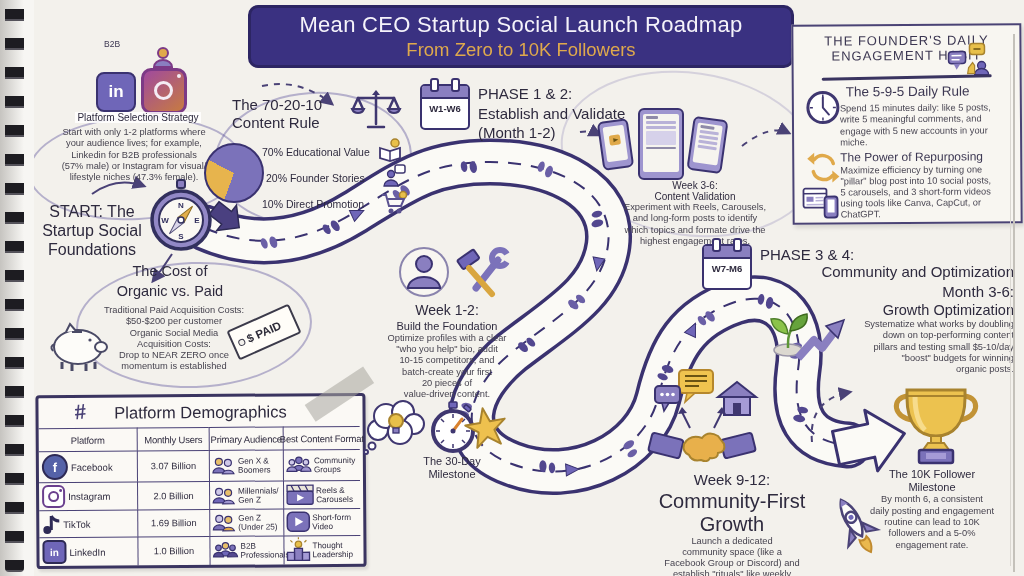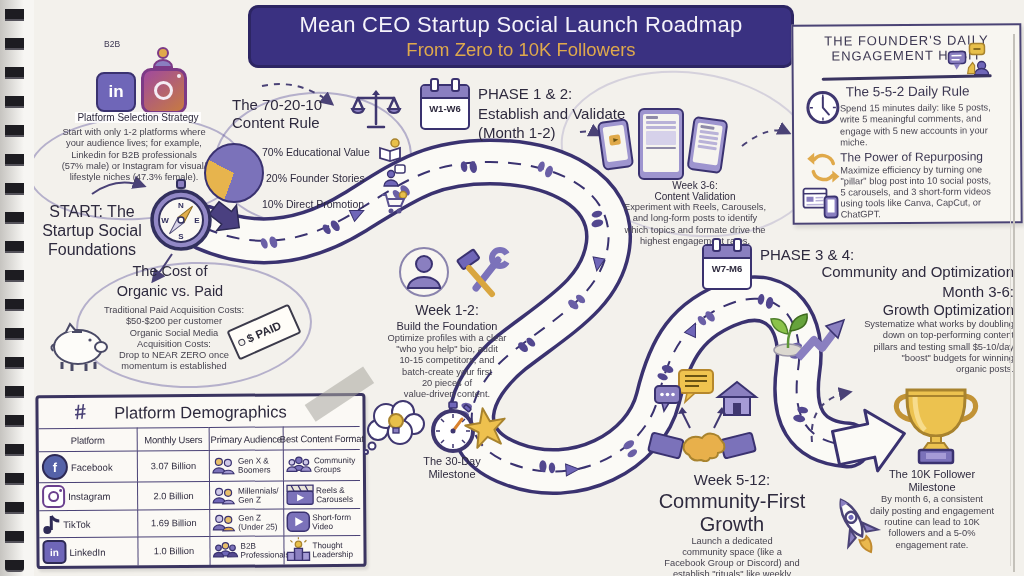--- a/index.html
+++ b/index.html
@@ -337,21 +337,21 @@
       <path d="M25 7.5 h7" stroke="#6b5413" stroke-width="1.5"></path>
       <circle cx="33" cy="24" r="4" fill="#6f66b8" stroke="#3a3270" stroke-width="1.3"></circle>
       <path d="M26 33 a7 6 0 0 1 14 0 z" fill="#6f66b8" stroke="#3a3270" stroke-width="1.3"></path>
       <path d="M20 26 l4 -5 2 3 v8 h-7 z" fill="#e8c04a" stroke="#a8832e" stroke-width="1.2"></path>
     </svg>
     <svg class="abs" style="left:10px;top:62px;" width="38" height="38">
       <circle cx="19" cy="19" r="15" fill="#fff" stroke="#3f3770" stroke-width="3"></circle>
       <path d="M19 6v3 M19 29v3 M6 19h3 M29 19h3" stroke="#3f3770" stroke-width="1.5"></path>
       <path d="M19 19 V9 M19 19 L25 26" stroke="#3f3770" stroke-width="2" stroke-linecap="round"></path>
     </svg>
-    <div class="p-h1">The 5-5-2 Daily Rule</div>
+    <div class="p-h1">The 5-9-5 Daily Rule</div>
     <div class="p-b1 pre">Spend 15 minutes daily: like 5 posts,
 write 5 meaningful comments, and
 engage with 5 new accounts in your
 miche.</div>
     <svg class="abs" style="left:12px;top:124px;" width="34" height="34">
       <g fill="none" stroke="#e0a94a" stroke-width="3.5" stroke-linecap="round">
         <path d="M27 13 A11 11 0 0 0 8 9"></path>
           <path d="M7 21 A11 11 0 0 0 26 25"></path>
       </g>
       <polygon points="8,2 8,14 1,8" fill="#e0a94a"></polygon>
@@ -635,21 +635,21 @@
   <svg class="abs" style="left:650px;top:404px;z-index:3;" width="104" height="64">
     <path d="M40 24 L32 8" stroke="#3f3770" stroke-width="2"></path>
       <polygon points="28,10 32,3 37,9" fill="#3f3770"></polygon>
     <path d="M64 24 L72 8" stroke="#3f3770" stroke-width="2"></path>
       <polygon points="67,9 72,3 76,10" fill="#3f3770"></polygon>
     <rect x="0" y="32" width="32" height="19" rx="3" fill="#7b72ba" stroke="#3a3270" stroke-width="2" transform="rotate(14 16 41)"></rect>
     <rect x="72" y="32" width="32" height="19" rx="3" fill="#7b72ba" stroke="#3a3270" stroke-width="2" transform="rotate(-14 88 41)"></rect>
     <path d="M34 40 q6 -10 18 -6 q6 -8 16 -2 l6 8 q2 8 -6 9 q0 6 -8 5 q-2 5 -9 2 q-9 2 -12 -5 q-7 -3 -5 -11 z" fill="#e8b04b" stroke="#a8832e" stroke-width="2"></path>
   </svg>
   <div class="abs ctr" style="left:628px;top:470px;width:208px;z-index:3;">
-    <div class="h13">Week 5-12:</div>
+    <div class="h13">Week 9-12:</div>
     <div style="font-size:20px;color:#2e2a3e;">Community-First Growth</div>
     <div class="pre body9">Launch a dedicated
 community space (like a
 Facebook Group or Discord) and
 establish "rituals" like weekly
 Q&amp;As to facilitate member-
 to-member connections.</div>
   </div>
 
   <svg class="abs" style="left:893px;top:384px;z-index:3;" width="86" height="82">

